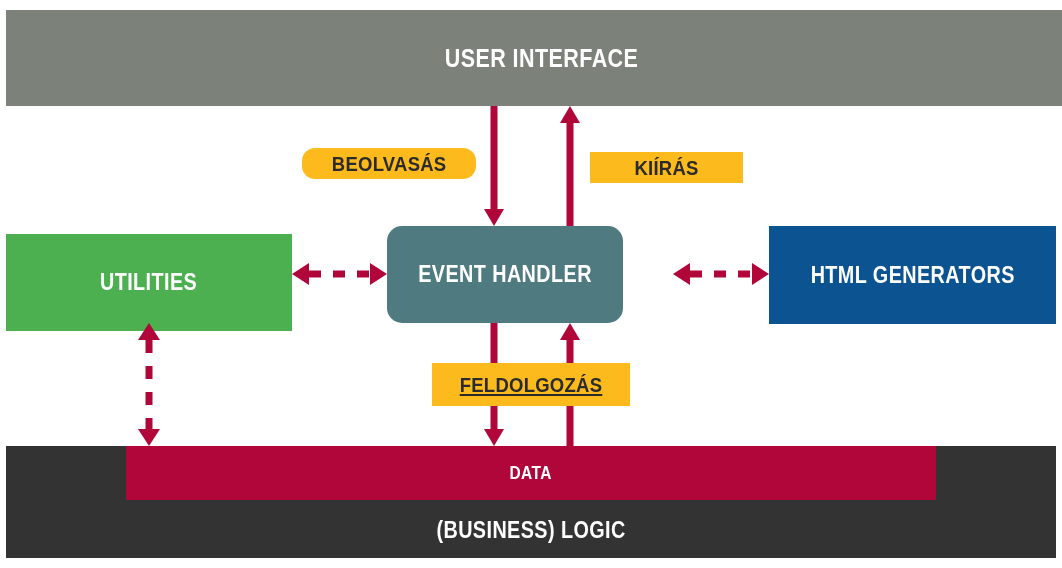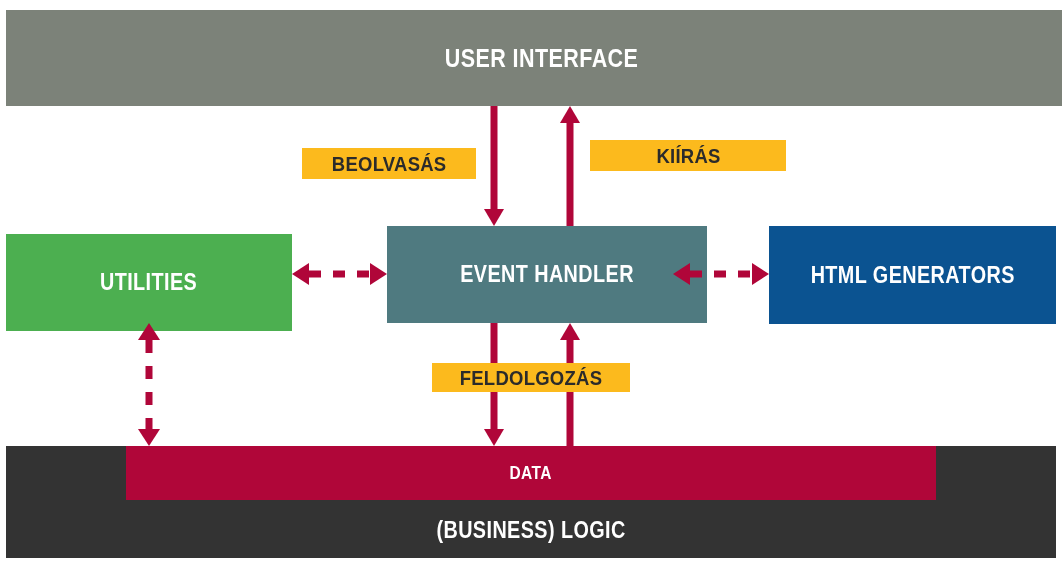--- a/index.html
+++ b/index.html
@@ -46,23 +46,24 @@
     padding-left: 7px;
   }
   #utilities-block {
     left: 6px;  top: 234px;
     width: 286px; height: 97px;
     background: #4caf50;
     font-size: 23px;
   }
   #event-handler-block {
     left: 387px; top: 226px;
-    width: 320px; height: 97px;
+    width: 236px; height: 97px;
     background: #4f7a80;
     font-size: 23px;
+    border-radius: 15px;
   }
   #html-generators-block {
     left: 769px; top: 226px;
     width: 287px; height: 98px;
     background: #0b5391;
     font-size: 23px;
   }
   #logic-block {
     left: 6px; top: 446px;
     width: 1050px; height: 112px;
@@ -91,23 +92,23 @@
     align-items: center;
     justify-content: center;
     letter-spacing: 0.3px;
     z-index: 6;
   }
   .tag > span {
     display: block;
     transform: scaleX(0.88);
     white-space: nowrap;
   }
-  #tag-beolvasas { left: 302px; top: 148px; width: 174px; height: 31px; }
-  #tag-kiiras    { left: 590px; top: 140px; width: 196px; height: 31px; }
-  #tag-feldolgozas { left: 432px; top: 363px; width: 198px; height: 29px; }
+  #tag-beolvasas { left: 302px; top: 148px; width: 174px; height: 31px; border-radius: 13px; }
+  #tag-kiiras    { left: 590px; top: 152px; width: 153px; height: 31px; }
+  #tag-feldolgozas { left: 432px; top: 363px; width: 198px; height: 43px; text-decoration: underline; }
 
   
   .arrow-v {
     position: absolute;
     z-index: 4;
   }
   .arrow-v .stem {
     position: absolute;
     left: 50%;
     transform: translateX(-50%);

